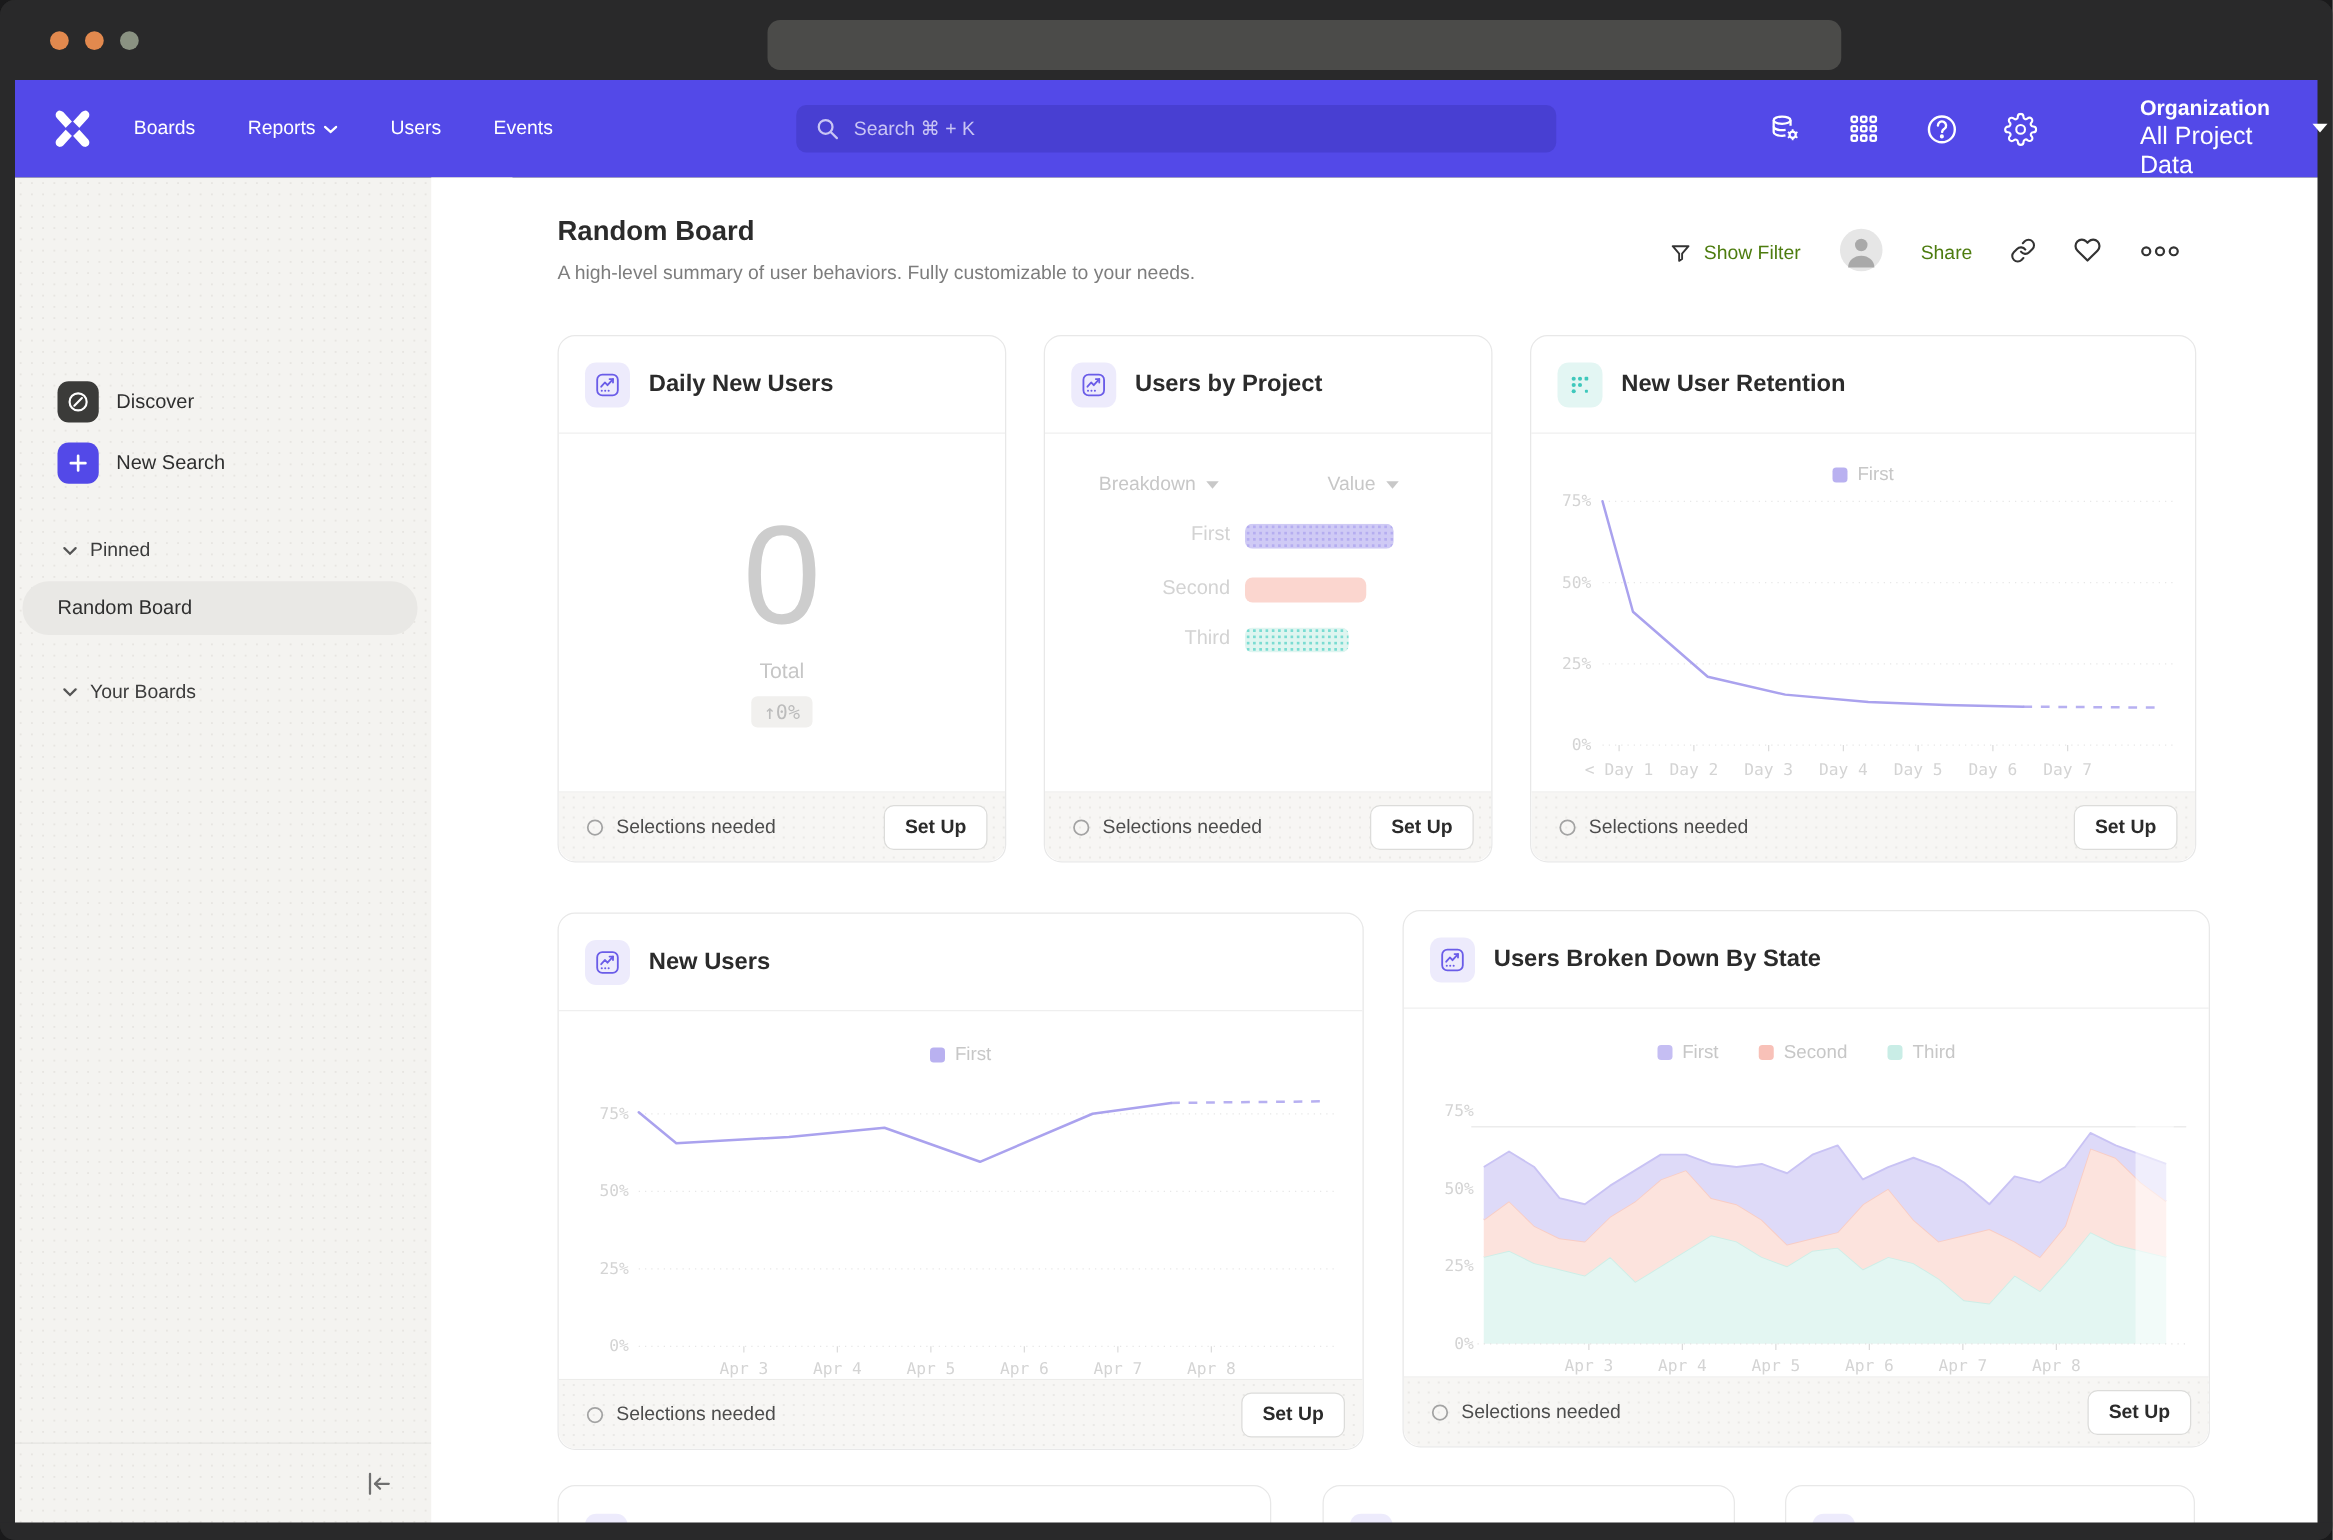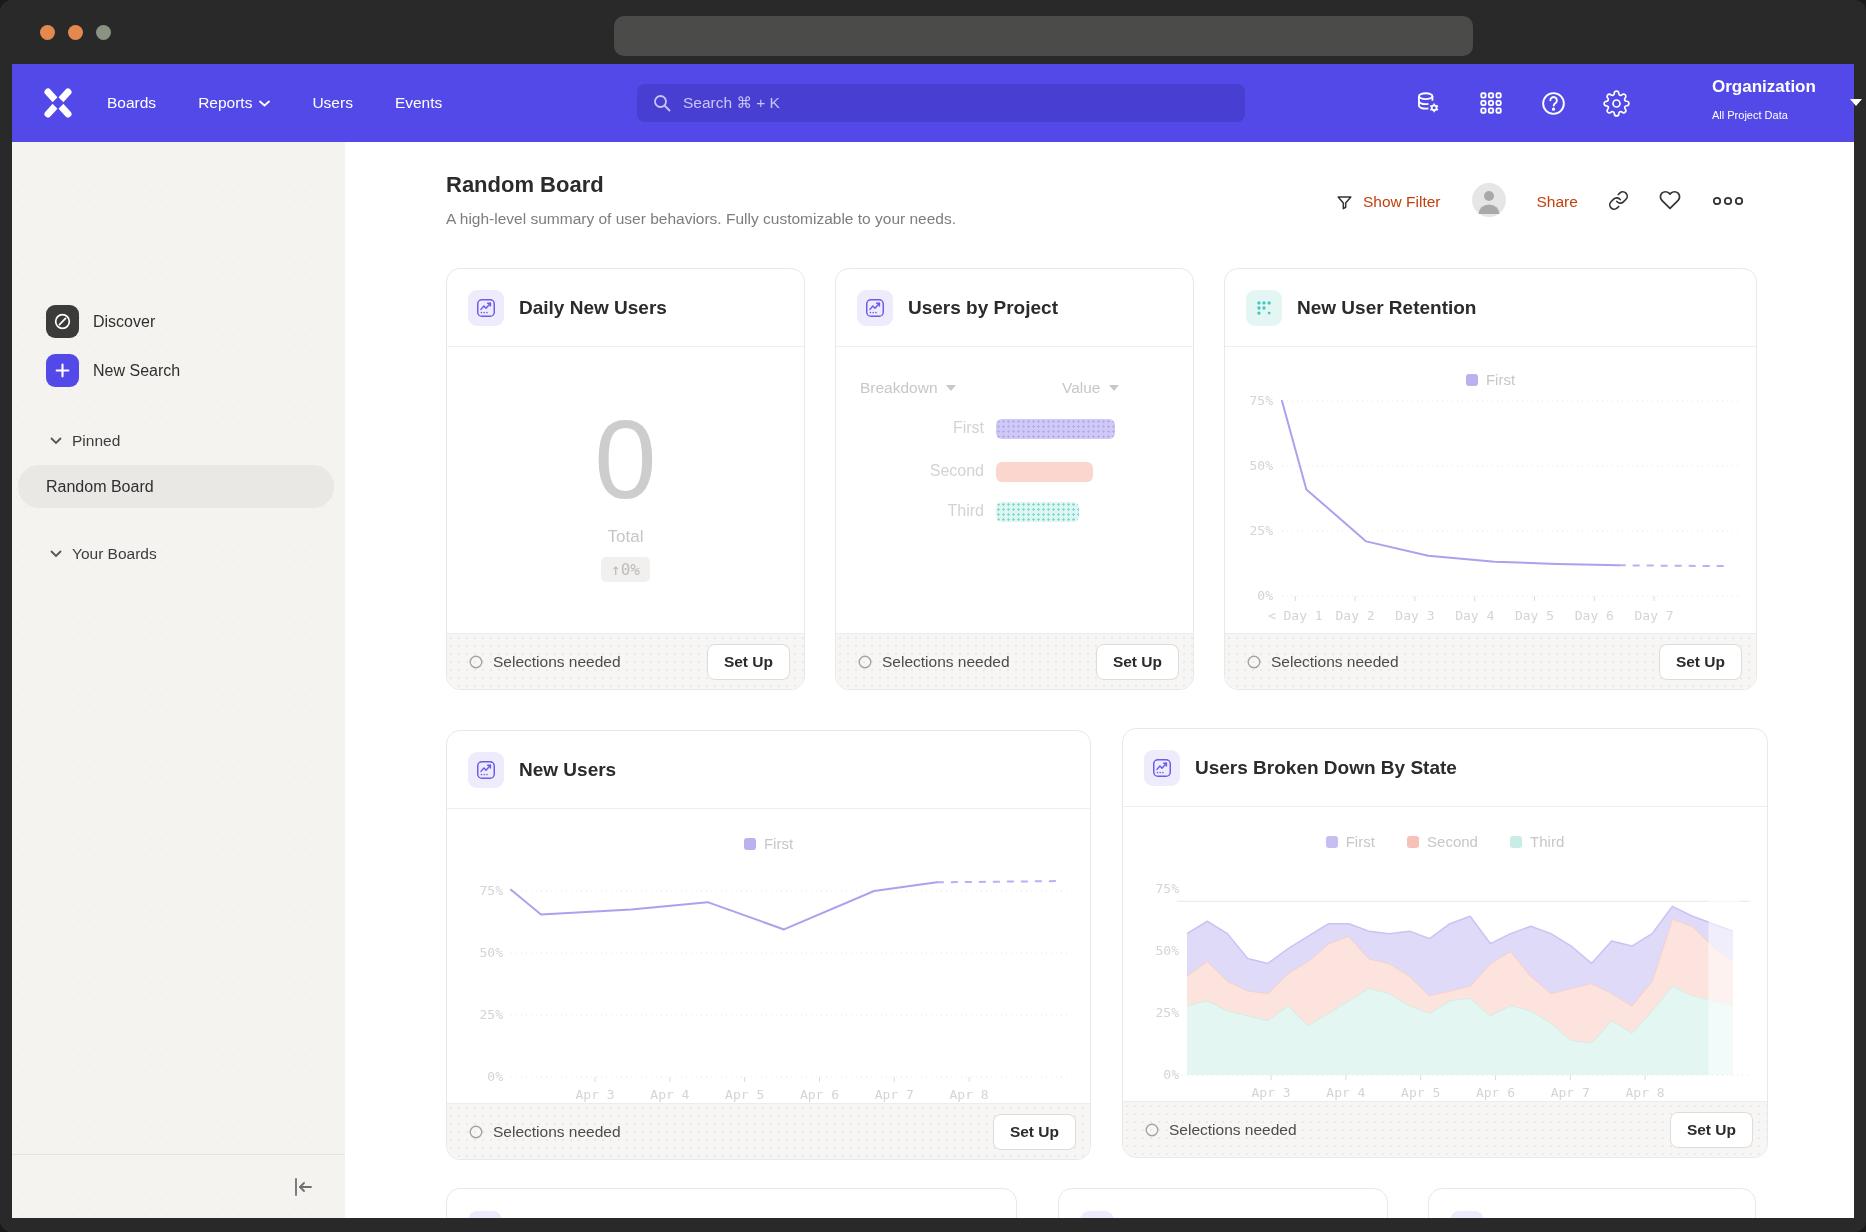--- a/index.html
+++ b/index.html
@@ -17,21 +17,21 @@
   
   #sidebar{background:#f4f3f0;background-image:radial-gradient(#e7e5e1 0.9px,transparent 1px);background-size:9px 9px;}
   .sb-row{display:flex;align-items:center;gap:14px;color:#2f2f2f;font-size:16px;cursor:pointer;}
   .sb-iconbox{width:33px;height:33px;border-radius:9px;display:flex;align-items:center;justify-content:center;}
   .sb-section{display:flex;align-items:center;gap:10px;color:#3c3c3c;font-size:15.5px;font-weight:500;cursor:pointer;}
   #sb-selected{background:#e9e8e5;border-radius:21px;display:flex;align-items:center;color:#2f2f2f;font-size:16px;padding-left:28px;cursor:pointer;}
   
   #main{background:#ffffff;}
   #board-title{font-size:22px;font-weight:700;color:#2b2b2b;}
   #board-sub{font-size:15.5px;color:#7d7d7d;}
-  .hdr-action{display:flex;align-items:center;gap:9px;color:#c2410c;font-size:15.5px;font-weight:500;cursor:pointer;}
+  .hdr-action{display:flex;align-items:center;gap:9px;color:#4d7c0f;font-size:15.5px;font-weight:500;cursor:pointer;}
   
   .card{position:absolute;background:#fff;border:1px solid #e8e8e8;border-radius:14px;}
   .card-head{position:absolute;left:0;right:0;top:0;height:78px;display:flex;align-items:center;gap:15px;padding-left:21px;border-bottom:1px solid #efefef;}
   .card-title{font-size:19px;font-weight:700;color:#2b2b2b;}
   .chart-iconbox{width:36px;height:36px;border-radius:9px;background:#edebfc;display:flex;align-items:center;justify-content:center;}
   .chart-iconbox.teal{background:#e3f6f3;}
   .card-foot{position:absolute;left:0;right:0;bottom:0;height:56px;background:#f7f6f4;background-image:radial-gradient(#eae9e6 0.8px,transparent 1px);background-size:8px 8px;border-top:1px solid #ececea;border-radius:0 0 14px 14px;display:flex;align-items:center;padding:0 14px 0 22px;}
   .foot-status{display:flex;align-items:center;gap:10px;color:#4c4c4c;font-size:15.5px;flex:1;}
   .setup-btn{background:#fff;border:1px solid #dcdcda;border-radius:8px;padding:8px 16px;font-size:15.5px;font-weight:600;color:#2b2b2b;cursor:pointer;}
   .legend-row{position:absolute;left:0;right:0;text-align:center;font-size:15px;color:#c7c7c7;}
@@ -125,21 +125,21 @@
       <span class="navicon">
         <svg width="27" height="27" viewBox="0 0 24 24" fill="none" stroke="#fff" stroke-width="1.5">
           <circle cx="12" cy="12" r="3.1"></circle>
           <path d="M19.4 15a1.65 1.65 0 0 0 .33 1.82l.06.06a2 2 0 0 1 0 2.83 2 2 0 0 1-2.83 0l-.06-.06a1.65 1.65 0 0 0-1.82-.33 1.65 1.65 0 0 0-1 1.51V21a2 2 0 0 1-2 2 2 2 0 0 1-2-2v-.09A1.65 1.65 0 0 0 9 19.4a1.65 1.65 0 0 0-1.82.33l-.06.06a2 2 0 0 1-2.83 0 2 2 0 0 1 0-2.83l.06-.06a1.65 1.65 0 0 0 .33-1.82 1.65 1.65 0 0 0-1.51-1H3a2 2 0 0 1-2-2 2 2 0 0 1 2-2h.09A1.65 1.65 0 0 0 4.6 9a1.65 1.65 0 0 0-.33-1.82l-.06-.06a2 2 0 0 1 0-2.83 2 2 0 0 1 2.83 0l.06.06a1.65 1.65 0 0 0 1.82.33H9a1.65 1.65 0 0 0 1-1.51V3a2 2 0 0 1 2-2 2 2 0 0 1 2 2v.09a1.65 1.65 0 0 0 1 1.51 1.65 1.65 0 0 0 1.82-.33l.06-.06a2 2 0 0 1 2.83 0 2 2 0 0 1 0 2.83l-.06.06a1.65 1.65 0 0 0-.33 1.82V9a1.65 1.65 0 0 0 1.51 1H21a2 2 0 0 1 2 2 2 2 0 0 1-2 2h-.09a1.65 1.65 0 0 0-1.51 1z"></path>
         </svg>
       </span>
     </div>
 
     <div class="abs" style="left:1700px;top:13px;width:132px;height:52px;color:#ffffff;">
       <div style="font-size:17px;font-weight:700;">Organization</div>
-      <div style="font-size:11px;margin-top:12px;">All Project Data</div>
+      <div style="font-size:20px;margin-top:1px;">All Project Data</div>
       <div class="abs" style="right:-18px;top:22px;width:0;height:0;border-left:6px solid transparent;border-right:6px solid transparent;border-top:7px solid #fff;"></div>
     </div>
   </div>
 
   <div id="sidebar" class="abs" style="left:12px;top:142px;width:398px;height:1078px;">
     <div class="sb-row abs" style="left:34px;top:163px;">
       <span class="sb-iconbox" style="background:#3b3b39;">
         <svg width="19" height="19" viewBox="0 0 20 20">
             <circle cx="10" cy="10" r="7.2" stroke="#fff" stroke-width="1.8" fill="none"></circle>
             <path d="M6.8 13.2 L13.2 6.8" stroke="#fff" stroke-width="1.8" stroke-linecap="round"></path>
@@ -264,21 +264,21 @@
             <rect x="3" y="3" width="18" height="18" rx="4.5"></rect>
             <path d="M6.5 13.5 L9.7 9.8 L12 12.2 L16.8 6.8" stroke-linecap="round" stroke-linejoin="round"></path>
             <path d="M13.8 6.8 H16.8 V9.8" stroke-linecap="round" stroke-linejoin="round"></path>
             <circle cx="7" cy="17" r="0.9" fill="#6a5ce8" stroke="none"></circle>
               <circle cx="10" cy="17" r="0.9" fill="#6a5ce8" stroke="none"></circle>
               <circle cx="13" cy="17" r="0.9" fill="#6a5ce8" stroke="none"></circle>
           </svg>
         </span>
         <span class="card-title">Users by Project</span>
       </div>
-      <div class="abs dd" style="left:24px;top:110px;">
+      <div class="abs dd" style="left:43px;top:110px;">
         <span>Breakdown</span>
         <span class="caret"></span>
       </div>
       <div class="abs dd" style="left:226px;top:110px;">
         <span>Value</span>
         <span class="caret"></span>
       </div>
       <div class="country-label" style="left:28px;top:150px;">First</div>
       <div class="country-bar" style="left: 160px; top: 150px; width: 119px; background: radial-gradient(circle, rgb(181, 173, 240) 1px, transparent 1.3px) 0% 0% / 5px 5px rgb(207, 202, 245);"></div>
       <div class="country-label" style="left:28px;top:193px;">Second</div>

